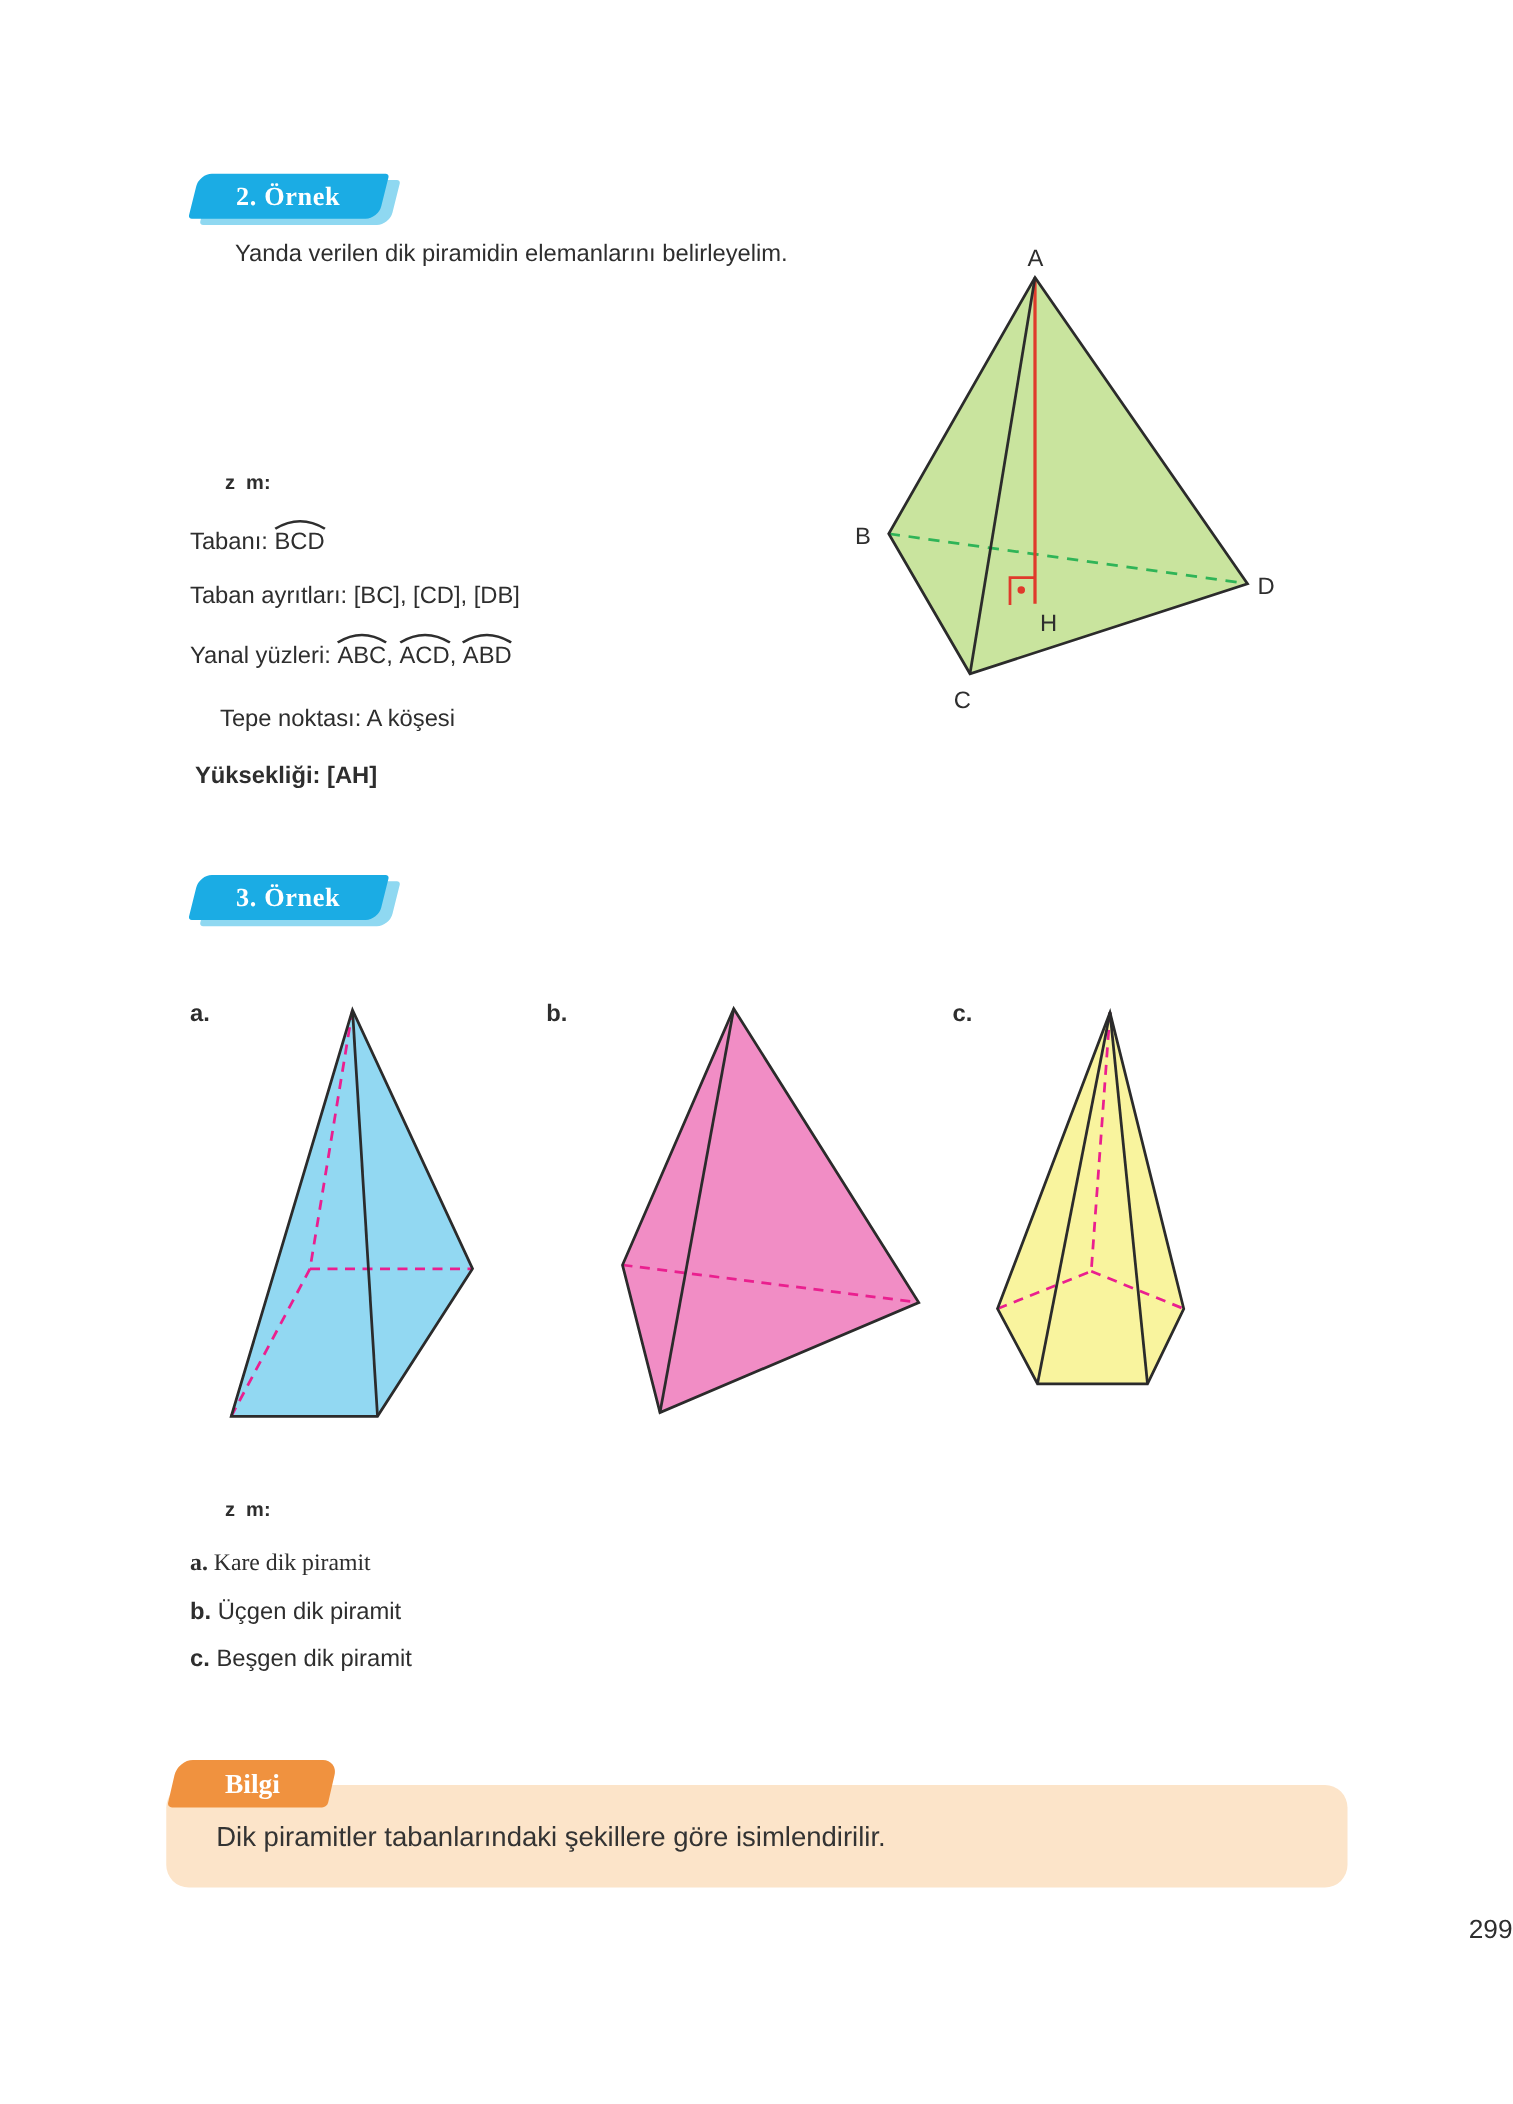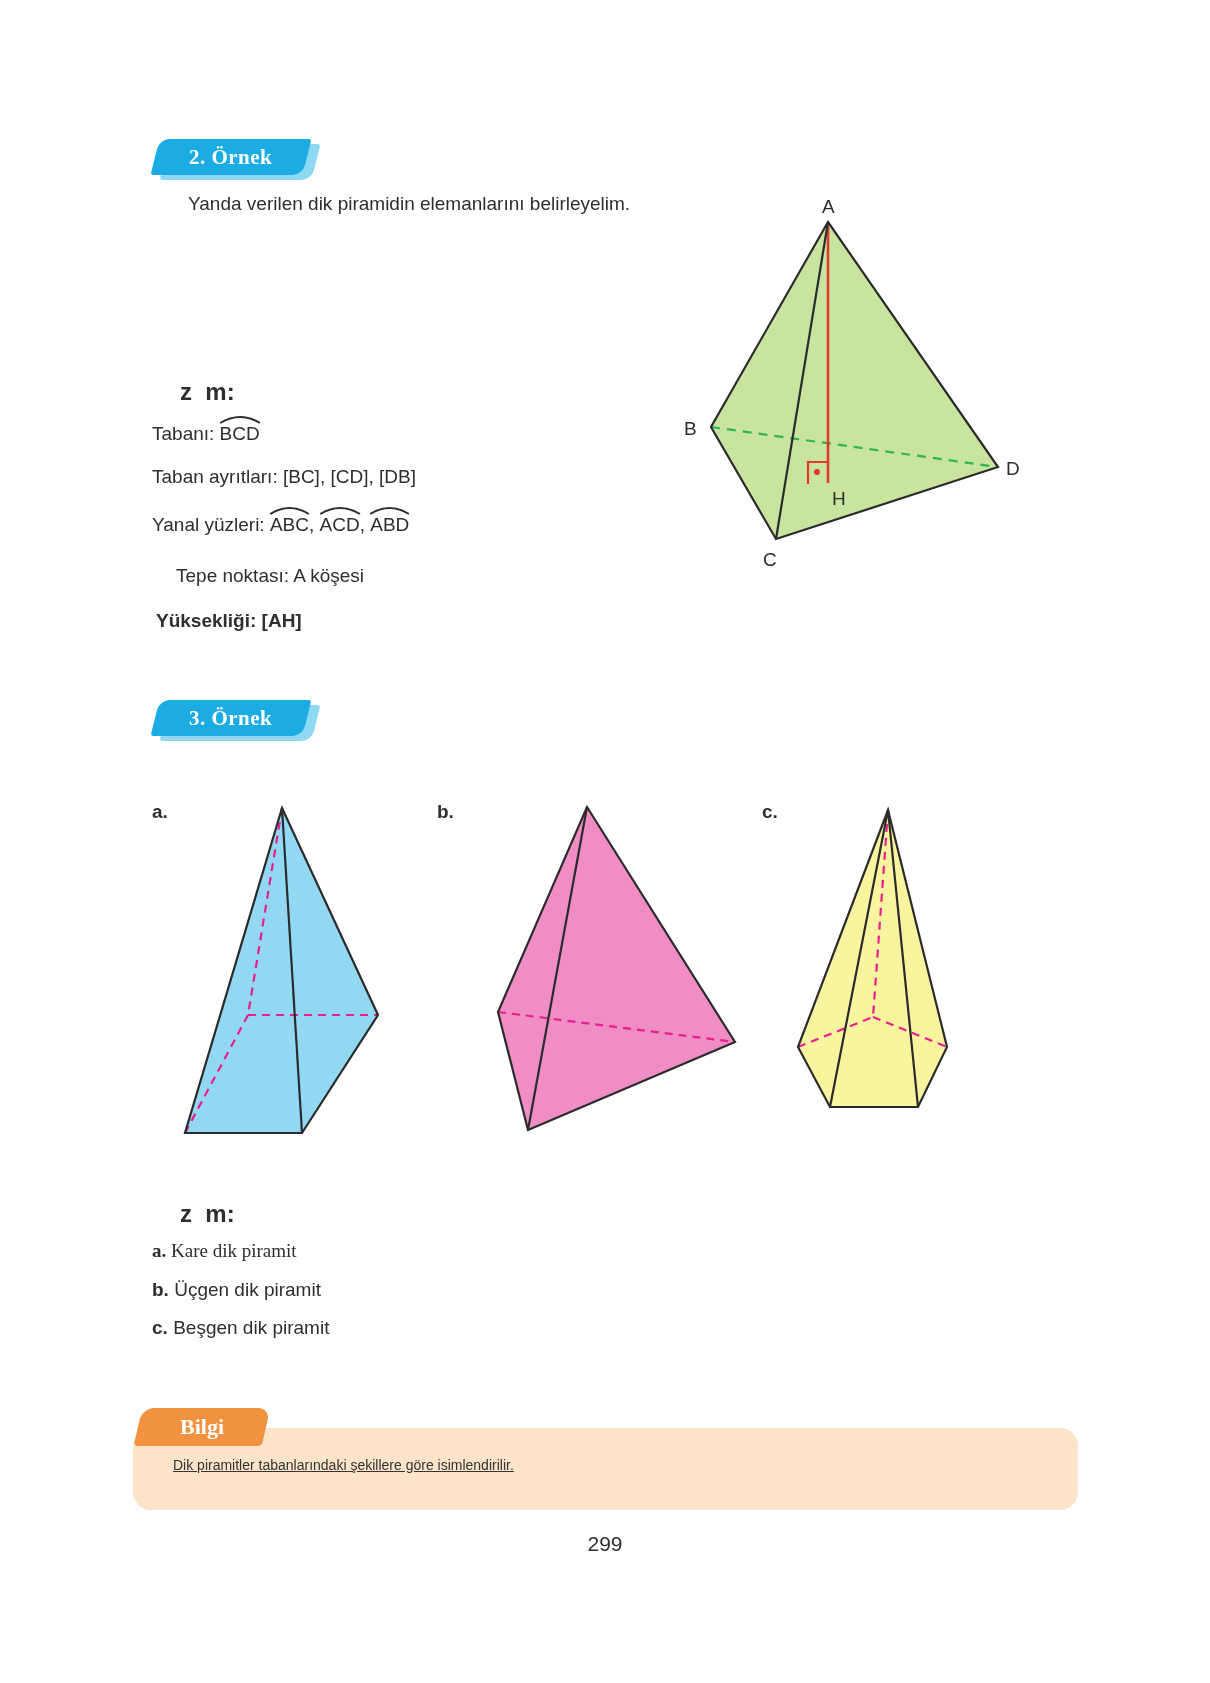--- a/index.html
+++ b/index.html
@@ -29,21 +29,21 @@
   }
   .badge-main span {
     transform: skewX(14deg);
     font-family: "Liberation Serif", serif;
     font-weight: bold; font-size: 21px; color: #ffffff;
     letter-spacing: .5px;
   }
 
   
   .para { font-size: 19px; line-height: 24px; margin-left: 36px; }
-  .sol-label { font-weight: bold; font-size: 24px; white-space: pre; }
+  .sol-label { font-weight: bold; font-size: 16px; white-space: pre; }
   .line { font-size: 19px; }
   .item-label { font-weight: bold; font-size: 19px; }
   .ans b { font-weight: bold; }
 
   
   .hatted { position: relative; display: inline-block; line-height: 1; }
   .hatted svg.hat {
     position: absolute; left: -2px; top: -10px;
     width: calc(100% + 4px); height: 10px;
   }
@@ -59,25 +59,25 @@
     width: 128px; height: 38px;
     background: #f0923f; transform: skewX(-13deg);
     border-radius: 12px 12px 4px 4px;
     display: flex; align-items: center; justify-content: center;
   }
   .info-tab span {
     transform: skewX(13deg);
     font-family: "Liberation Serif", serif;
     font-weight: bold; font-size: 22px; color: #ffffff;
   }
-  .info-text { position: absolute; left: 173px; top: 1457px; font-size: 14px; color: #333; text-decoration: underline; }
+  .info-text { position: absolute; left: 173px; top: 1457px; font-size: 22px; color: #333; }
 
   .page-num {
     position: absolute; left: 0; top: 1532px; width: 100%;
-    text-align: center; font-size: 21px; color: #2e2e2e;
+    text-align: right; font-size: 21px; color: #2e2e2e;
   }
 
   svg text {
     font-family: "Liberation Sans", sans-serif;
     font-size: 19px; fill: #2e2e2e;
   }
 </style>
 </head>
 <body>
 

